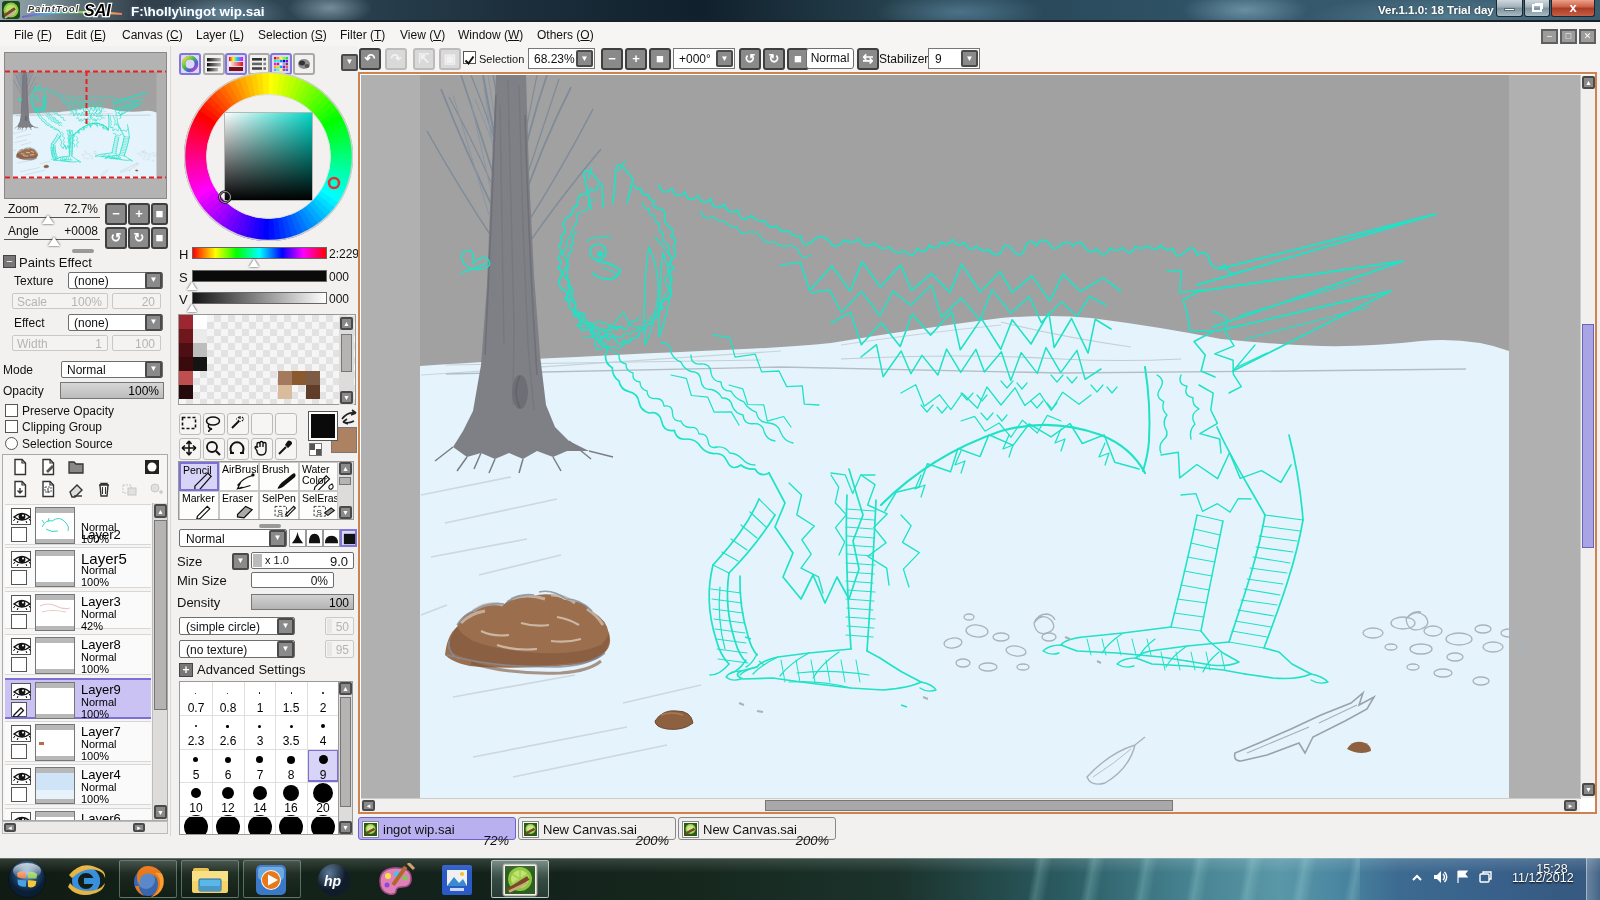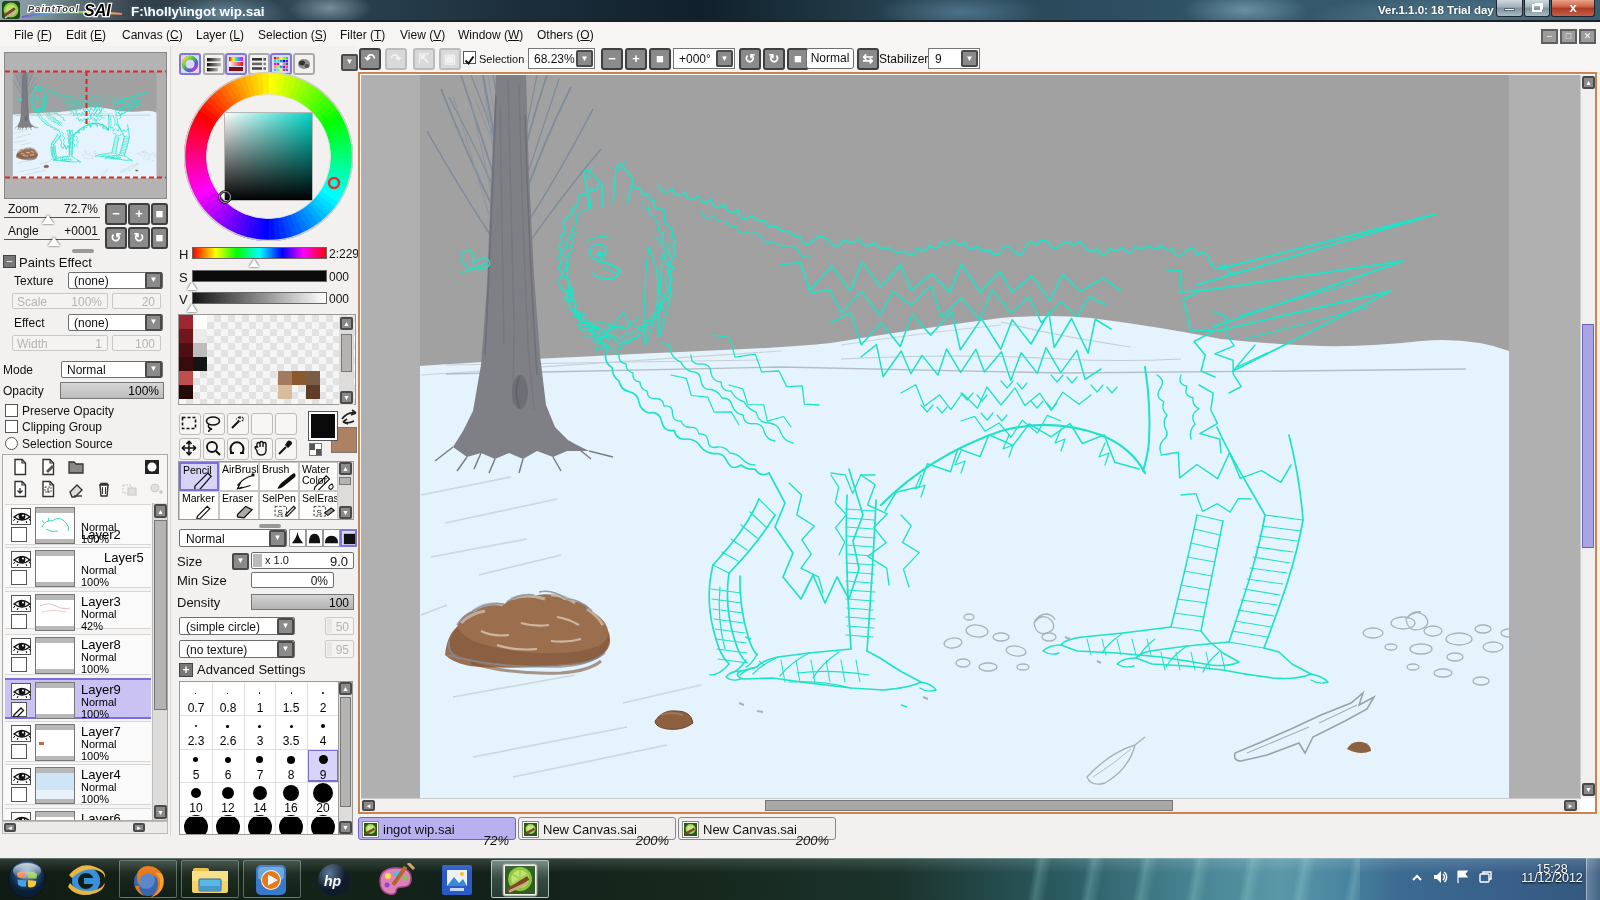--- a/index.html
+++ b/index.html
@@ -426,21 +426,21 @@
 
     <span class="txt" style="left:8px; top:156px;">Zoom</span>
     <span class="txt" style="left:62px; top:156px; width:36px; text-align:right;">72.7%</span>
     <div style="position:absolute; left:4px; top:171px; width:96px; height:1px; background:#555;"></div>
     <div style="position:absolute; left:42px; top:169px; width:0; height:0; border-left:6px solid transparent; border-right:6px solid transparent; border-bottom:9px solid #fff; filter:drop-shadow(0 0 1px #333);"></div>
     <div class="sqbtn" style="left:105px; top:157px;">−</div>
     <div class="sqbtn" style="left:128px; top:157px;">+</div>
     <div class="sqbtn" style="left:151px; top:157px; width:17px;">■</div>
 
     <span class="txt" style="left:8px; top:178px;">Angle</span>
-    <span class="txt" style="left:62px; top:178px; width:36px; text-align:right;">+0001</span>
+    <span class="txt" style="left:62px; top:178px; width:36px; text-align:right;">+0008</span>
     <div style="position:absolute; left:4px; top:193px; width:96px; height:1px; background:#555;"></div>
     <div style="position:absolute; left:48px; top:191px; width:0; height:0; border-left:6px solid transparent; border-right:6px solid transparent; border-bottom:9px solid #fff; filter:drop-shadow(0 0 1px #333);"></div>
     <div class="sqbtn" style="left:105px; top:181px;">↺</div>
     <div class="sqbtn" style="left:128px; top:181px;">↻</div>
     <div class="sqbtn" style="left:151px; top:181px; width:17px;">■</div>
     <div style="position:absolute; left:72px; top:203px; width:22px; height:4px; background:#999; border-radius:2px;"></div>
 
     <div style="position:absolute; left:3px; top:209px; width:13px; height:13px; background:#777; border:1px solid #444; color:#fff; font-size:11px; line-height:11px; text-align:center;">−</div>
     <span class="txt" style="left:19px; top:209px; font-size:13px;">Paints Effect</span>
     <span class="txt" style="left:14px; top:228px;">Texture</span>
@@ -548,21 +548,21 @@
 <div style="position:absolute;left:6px;top:3px;width:20px;height:17px;background:#fff;border:1px solid #555;"><svg width="20" height="16" viewBox="0 0 20 16">
               <path d="M2 8 Q10 1 18 8 Q10 14 2 8 Z" fill="none" stroke="#111" stroke-width="1.5"></path>
               <circle cx="10" cy="7.5" r="3.4" fill="#111"></circle>
               <circle cx="11" cy="6.6" r="1" fill="#fff"></circle>
               <path d="M3 10 q-1 1 -1.5 2 M6 12 q-.5 1 -.8 2 M14 12 q.5 1 .8 2 M17 10 q1 1 1.5 2" stroke="#111" fill="none"></path>
             </svg></div>
 <div style="position:absolute;left:6px;top:22px;width:16px;height:15px;background:#fff;border:1px solid #555;"></div>
 <div style="position:absolute;left:30px;top:2px;width:40px;height:37px;background:#b8b8b8;border:1px solid #777;">
   <div style="position:absolute;left:0;top:5px;width:38px;height:26px;background:#fff;"></div>
 </div>
-<span style="position:absolute;left:76px;top:2px;font-size:13px;margin-left:23px;">Layer5</span>
+<span style="position:absolute;left:76px;top:2px;font-size:15px;">Layer5</span>
 <span style="position:absolute;left:76px;top:16px;font-size:11px;">Normal</span>
 <span style="position:absolute;left:76px;top:28px;font-size:11px;">100%</span>
 </div>
         <div style="position:absolute;left:2px;top:136px;width:146px;height:38px;background:#fbfafa;border:1px solid #d8d7d5;border-left:none;border-right:none;">
 <div style="position:absolute;left:6px;top:3px;width:20px;height:17px;background:#fff;border:1px solid #555;"><svg width="20" height="16" viewBox="0 0 20 16">
               <path d="M2 8 Q10 1 18 8 Q10 14 2 8 Z" fill="none" stroke="#111" stroke-width="1.5"></path>
               <circle cx="10" cy="7.5" r="3.4" fill="#111"></circle>
               <circle cx="11" cy="6.6" r="1" fill="#fff"></circle>
               <path d="M3 10 q-1 1 -1.5 2 M6 12 q-.5 1 -.8 2 M14 12 q.5 1 .8 2 M17 10 q1 1 1.5 2" stroke="#111" fill="none"></path>
             </svg></div>
@@ -1538,18 +1538,18 @@
           <path d="M11 5 Q14 8 11 11 M12.5 3 Q17 8 12.5 13" stroke="#fff" stroke-width="1.4" fill="none"></path>
         </svg>
       <svg style="position:absolute; left:-145px; top:11px;" width="16" height="16" viewBox="0 0 16 16">
           <path d="M3 2 v12 M3 2 h9 l-2.5 3 L12 8 H3" fill="#fff" stroke="#fff" stroke-width="1.2"></path>
         </svg>
       <svg style="position:absolute; left:-122px; top:11px;" width="16" height="16" viewBox="0 0 16 16">
           <rect x="2" y="5" width="9" height="8" rx="1" fill="none" stroke="#fff" stroke-width="1.4"></rect>
           <path d="M5 5 V3 h8 v7 h-2" fill="none" stroke="#fff" stroke-width="1.4"></path>
         </svg>
       <div style="position:absolute; left:-88px; top:4px; width:80px; text-align:center; font-size:12.5px; color:#fff; text-shadow:0 1px 2px #000;">15:28</div>
-      <div style="position:absolute; left:-88px; top:13px; width:80px; text-align:center; font-size:12.5px; color:#fff; text-shadow:0 1px 2px #000;">11/12/2012</div>
+      <div style="position:absolute; left:-88px; top:13px; width:80px; font-size:12.5px; color:#fff; text-shadow:0 1px 2px #000;">11/12/2012</div>
     </div>
     <div style="position:absolute; right:0; top:0; width:14px; height:42px; background:linear-gradient(90deg, rgba(255,255,255,.25), rgba(255,255,255,.08)); border-left:1px solid rgba(255,255,255,.5);"></div>
   </div>
 
 </div>
 
 </body></html>

